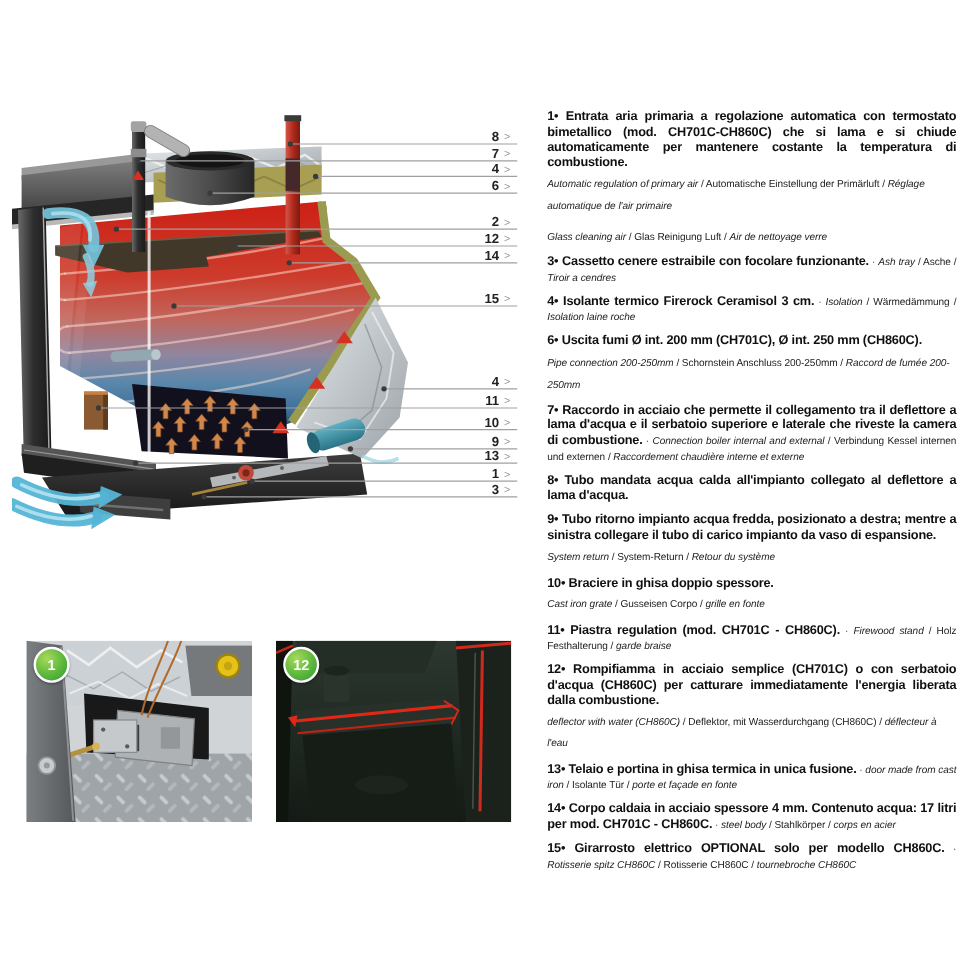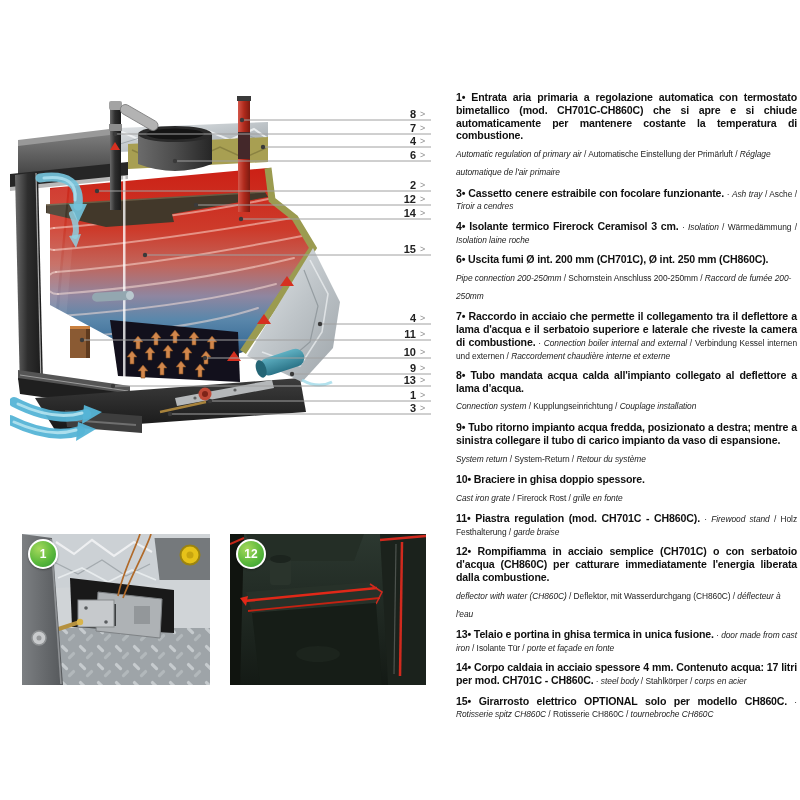--- a/index.html
+++ b/index.html
@@ -411,49 +411,49 @@
     <polygon points="22,79 146,69 152,151 30,151" fill="#161d17"></polygon>
     <ellipse cx="88" cy="120" rx="22" ry="8" fill="#1c241d"></ellipse>
   </svg>
   <div class="badge">
       <span>12</span>
     </div>
 </div>
 
 <div id="col">
     <div class="item">
-      <p class="itext"><span class="num">1•</span> <span>Entrata aria primaria a regolazione automatica con termostato bimetallico (mod. CH701C-CH860C) che si apre e si chiude automaticamente per mantenere costante la temperatura di combustione.</span></p>
+      <p class="itext"><span class="num">1•</span> <span>Entrata aria primaria a regolazione automatica con termostato bimetallico (mod. CH701C-CH860C) che si lama e si chiude automaticamente per mantenere costante la temperatura di combustione.</span></p>
       <div class="transline"><span class="trans"><i class="en">Automatic regulation of primary air </i><span> / </span><span class="de">Automatische Einstellung der Primärluft</span><span> / </span><i class="fr">Réglage automatique de l'air primaire</i></span></div>
     </div>
     <div class="item">
+      <div class="transline"><span class="trans"><i class="en">Glass cleaning air</i><span> / </span><span class="de">Glas Reinigung Luft</span><span> / </span><i class="fr">Air de nettoyage verre</i></span></div>
     </div>
     <div class="item">
       <p class="itext"><span class="num">3•</span> <span>Cassetto cenere estraibile con focolare funzionante.</span><span class="trans dotsep"> <span>·</span> </span><span class="trans"><i class="en">Ash tray</i><span> / </span><span class="de">Asche</span><span> / </span><i class="fr">Tiroir a cendres</i></span></p>
     </div>
     <div class="item">
       <p class="itext"><span class="num">4•</span> <span>Isolante termico Firerock Ceramisol 3 cm.</span><span class="trans dotsep"> <span>·</span> </span><span class="trans"><i class="en">Isolation</i><span> / </span><span class="de">Wärmedämmung</span><span> / </span><i class="fr">Isolation laine roche</i></span></p>
     </div>
     <div class="item">
       <p class="itext"><span class="num">6•</span> <span>Uscita fumi Ø int. 200 mm (CH701C), Ø int. 250 mm (CH860C).</span></p>
       <div class="transline"><span class="trans"><i class="en">Pipe connection 200-250mm</i><span> / </span><span class="de">Schornstein Anschluss 200-250mm</span><span> / </span><i class="fr">Raccord de fumée 200-250mm</i></span></div>
     </div>
     <div class="item">
       <p class="itext"><span class="num">7•</span> <span>Raccordo in acciaio che permette il collegamento tra il deflettore a lama d'acqua e il serbatoio superiore e laterale che riveste la camera di combustione.</span><span class="trans dotsep"> <span>·</span> </span><span class="trans"><i class="en">Connection boiler internal and external</i><span> / </span><span class="de">Verbindung Kessel internen und externen</span><span> / </span><i class="fr">Raccordement chaudière interne et externe</i></span></p>
     </div>
     <div class="item">
       <p class="itext"><span class="num">8•</span> <span>Tubo mandata acqua calda all'impianto collegato al deflettore a lama d'acqua.</span></p>
-      <div class="transline"><span class="trans"><i class="en">Connection system</i><span> / </span><span class="de">Kupplungseinrichtung</span><span> / </span><i class="fr">Couplage installation</i></span></div>
     </div>
     <div class="item">
       <p class="itext"><span class="num">9•</span> <span>Tubo ritorno impianto acqua fredda, posizionato a destra; mentre a sinistra collegare il tubo di carico impianto da vaso di espansione.</span></p>
       <div class="transline"><span class="trans"><i class="en">System return</i><span> / </span><span class="de">System-Return</span><span> / </span><i class="fr">Retour du système</i></span></div>
     </div>
     <div class="item">
       <p class="itext"><span class="num">10•</span> <span>Braciere in ghisa doppio spessore.</span></p>
-      <div class="transline"><span class="trans"><i class="en">Cast iron grate</i><span> / </span><span class="de">Firerock Rost</span><span> / </span><i class="fr">grille en fonte</i></span></div>
+      <div class="transline"><span class="trans"><i class="en">Cast iron grate</i><span> / </span><span class="de">Gusseisen Corpo</span><span> / </span><i class="fr">grille en fonte</i></span></div>
     </div>
     <div class="item">
       <p class="itext"><span class="num">11•</span> <span>Piastra regulation (mod. CH701C - CH860C).</span><span class="trans dotsep"> <span>·</span> </span><span class="trans"><i class="en">Firewood stand</i><span> / </span><span class="de">Holz Festhalterung</span><span> / </span><i class="fr">garde braise</i></span></p>
     </div>
     <div class="item">
       <p class="itext"><span class="num">12•</span> <span>Rompifiamma in acciaio semplice (CH701C) o con serbatoio d'acqua (CH860C) per catturare immediatamente l'energia liberata dalla combustione.</span></p>
       <div class="transline"><span class="trans"><i class="en">deflector with water (CH860C)</i><span> / </span><span class="de">Deflektor, mit Wasserdurchgang (CH860C)</span><span> / </span><i class="fr">déflecteur à l'eau</i></span></div>
     </div>
     <div class="item">
       <p class="itext"><span class="num">13•</span> <span>Telaio e portina in ghisa termica in unica fusione.</span><span class="trans dotsep"> <span>·</span> </span><span class="trans"><i class="en">door made from cast iron</i><span> / </span><span class="de">Isolante Tür</span><span> / </span><i class="fr">porte et façade en fonte</i></span></p>

